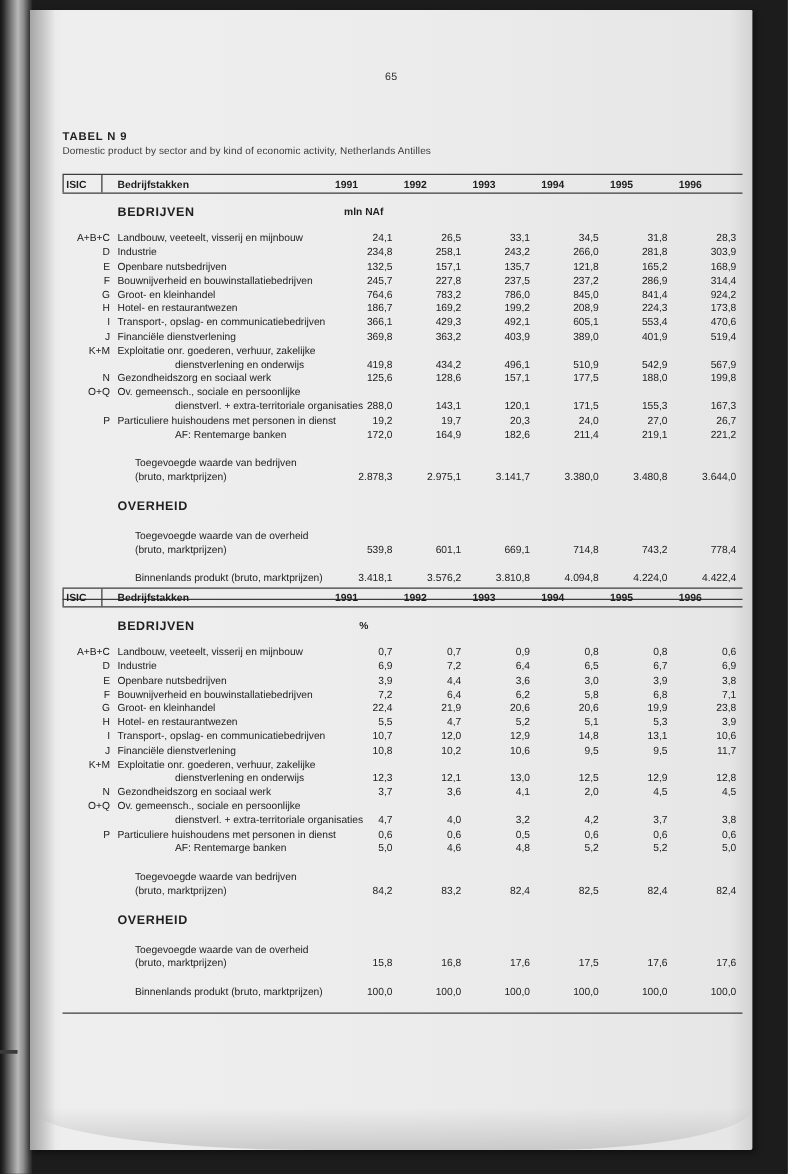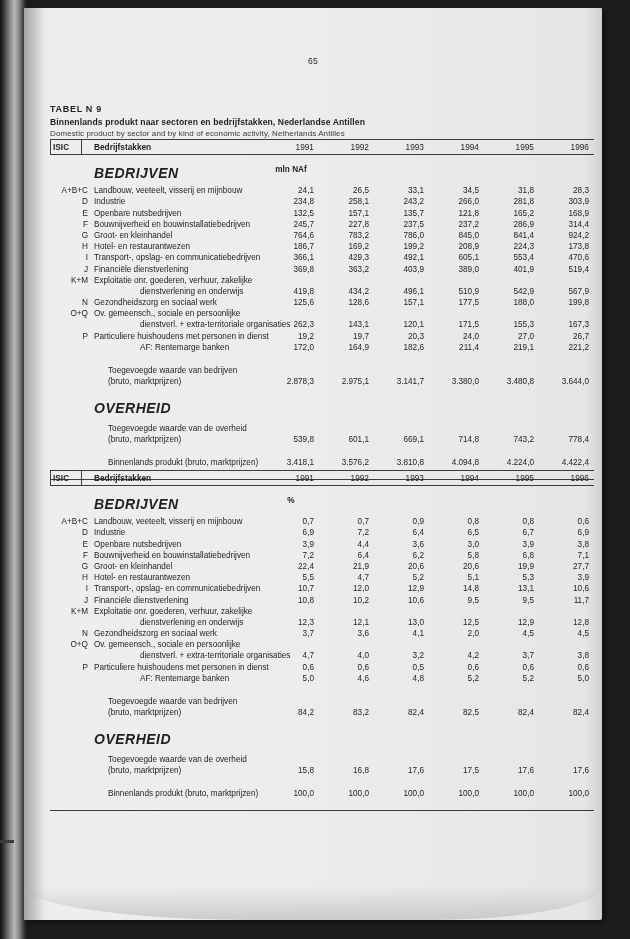--- a/index.html
+++ b/index.html
@@ -123,22 +123,22 @@
   .hdr-isic {
     position: absolute; left: 3px; top: 2px;
     font-size: 8.3px; font-weight: bold; color: #1f1f1f; text-align: center;
   }
   .hdr-branch {
     position: absolute; left: 44px; top: 2px;
     font-size: 8.3px; font-weight: bold; color: #1f1f1f;
   }
   .hdr-year {
     position: absolute; top: 2px;
-    width: 46px; text-align: right;
-    font-size: 8.3px; font-weight: normal; color: #1f1f1f;
+    width: 46px; 
+    font-size: 8.3px; font-weight: bold; color: #1f1f1f;
   }
 
   
   .c0 { left: 218px; }
   .c1 { left: 273px; }
   .c2 { left: 328px; }
   .c3 { left: 383px; }
   .c4 { left: 438px; }
   .c5 { left: 493px; }
 
@@ -146,21 +146,21 @@
 
   .row {
     position: relative;
     height: 11.2px;
   }
   .spacer-10 { height: 10px; }
   .spacer-12 { height: 12px; }
 
   .sec-label {
     position: absolute; left: 44px; top: 0;
-    font-size: 14px; font-weight: bold; letter-spacing: 0.5px; color: #1f1f1f; font-style: italic;
+    font-size: 10px; font-weight: bold; letter-spacing: 0.5px; color: #1f1f1f;
   }
   .unit-label {
     position: absolute; top: 0;
     width: 46px; text-align: center;
     font-size: 8.2px; font-weight: bold; color: #1f1f1f;
   }
   .isic-code {
     position: absolute; left: 0; top: 0;
     width: 38px; text-align: right;
     font-size: 8.2px; color: #232323;
@@ -188,21 +188,20 @@
 <div class="page">
   <div class="page-shade-left"></div>
   <div class="page-shade-bottom"></div>
 
   <div class="content">
 
     <div class="folio">65</div>
 
     <div class="title-block">
       <div class="t-tabel">TABEL N 9</div>
-      <div class="t-nl">Binnenlands produkt naar sectoren en bedrijfstakken, Nederlandse Antillen</div>
       <div class="t-en">Domestic product by sector and by kind of economic activity, Netherlands Antilles</div>
     </div>
 
     <div class="tbl tbl-1">
       <div class="rule-top"></div>
       <div class="hdr-row">
         <div class="isic-box"></div>
         <div class="hdr-isic">ISIC</div>
         <div class="hdr-branch">Bedrijfstakken</div>
         <div class="hdr-year c0">1991</div>
@@ -326,21 +325,21 @@
             <div class="val c4">188,0</div>
             <div class="val c5">199,8</div>
           </div>
           <div class="row">
             <div class="isic-code">O+Q</div>
             <div class="branch">Ov. gemeensch., sociale en persoonlijke</div>
           </div>
           <div class="row">
             <div class="isic-code"></div>
             <div class="branch indent">dienstverl. + extra-territoriale organisaties</div>
-            <div class="val c0">262,3</div>
+            <div class="val c0">288,0</div>
             <div class="val c1">143,1</div>
             <div class="val c2">120,1</div>
             <div class="val c3">171,5</div>
             <div class="val c4">155,3</div>
             <div class="val c5">167,3</div>
           </div>
           <div class="row">
             <div class="isic-code">P</div>
             <div class="branch">Particuliere huishoudens met personen in dienst</div>
             <div class="val c0">19,2</div>
@@ -474,21 +473,21 @@
             <div class="val c5">7,1</div>
           </div>
           <div class="row">
             <div class="isic-code">G</div>
             <div class="branch">Groot- en kleinhandel</div>
             <div class="val c0">22,4</div>
             <div class="val c1">21,9</div>
             <div class="val c2">20,6</div>
             <div class="val c3">20,6</div>
             <div class="val c4">19,9</div>
-            <div class="val c5">27,7</div>
+            <div class="val c5">23,8</div>
           </div>
           <div class="row">
             <div class="isic-code">H</div>
             <div class="branch">Hotel- en restaurantwezen</div>
             <div class="val c0">5,5</div>
             <div class="val c1">4,7</div>
             <div class="val c2">5,2</div>
             <div class="val c3">5,1</div>
             <div class="val c4">5,3</div>
             <div class="val c5">3,9</div>

